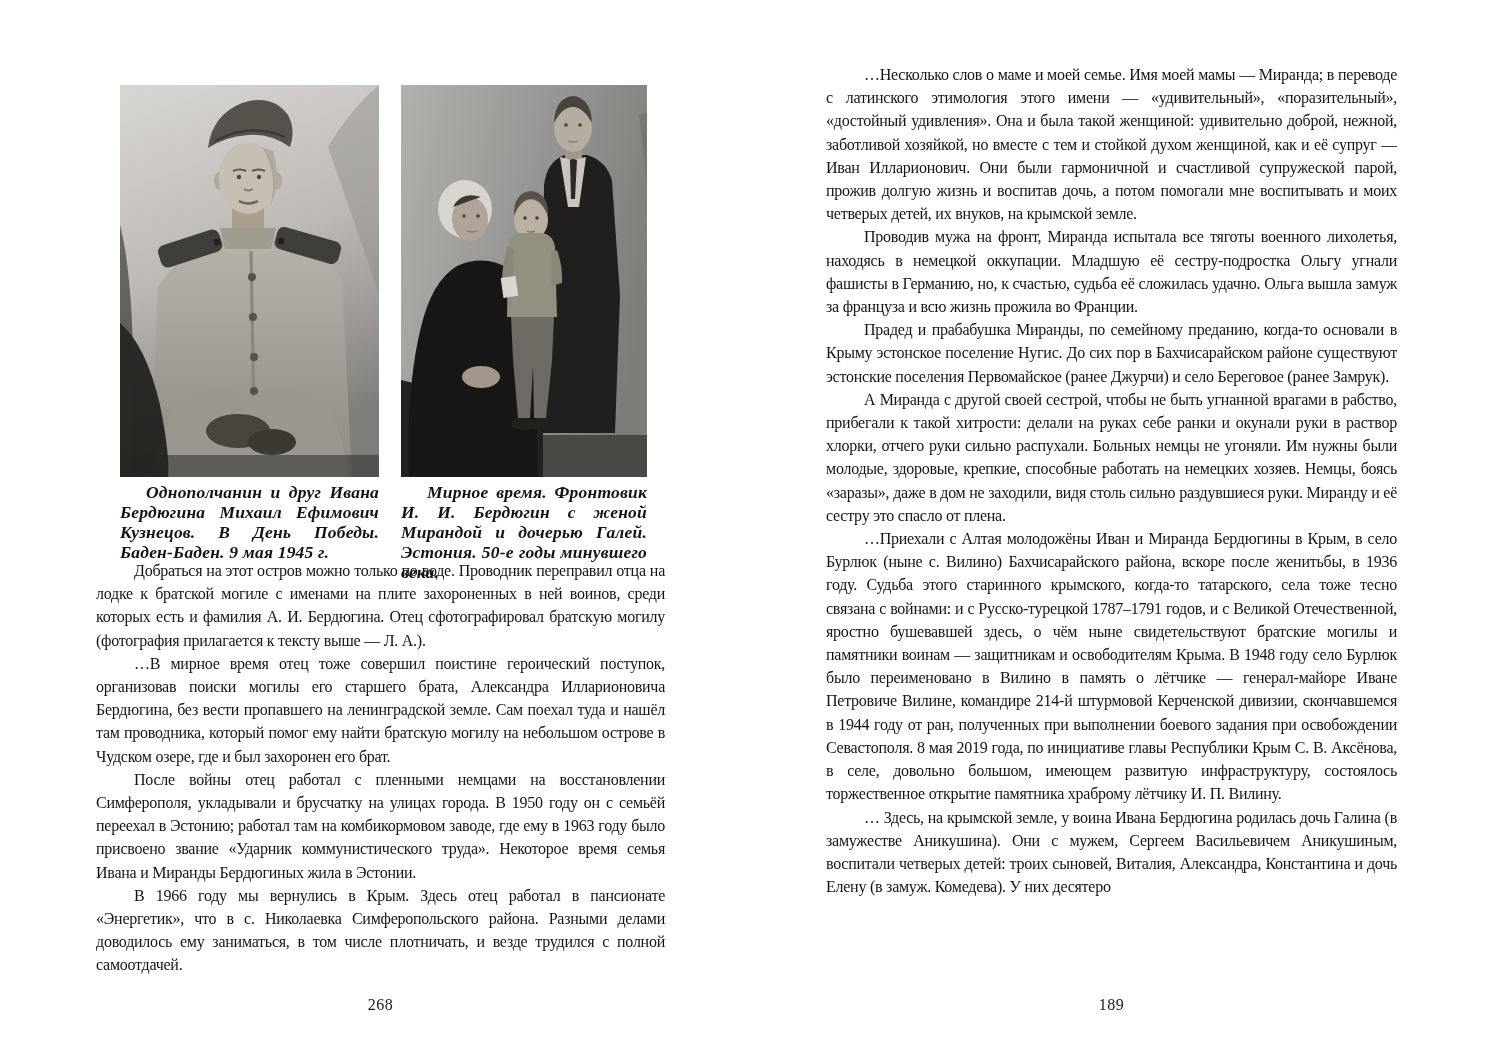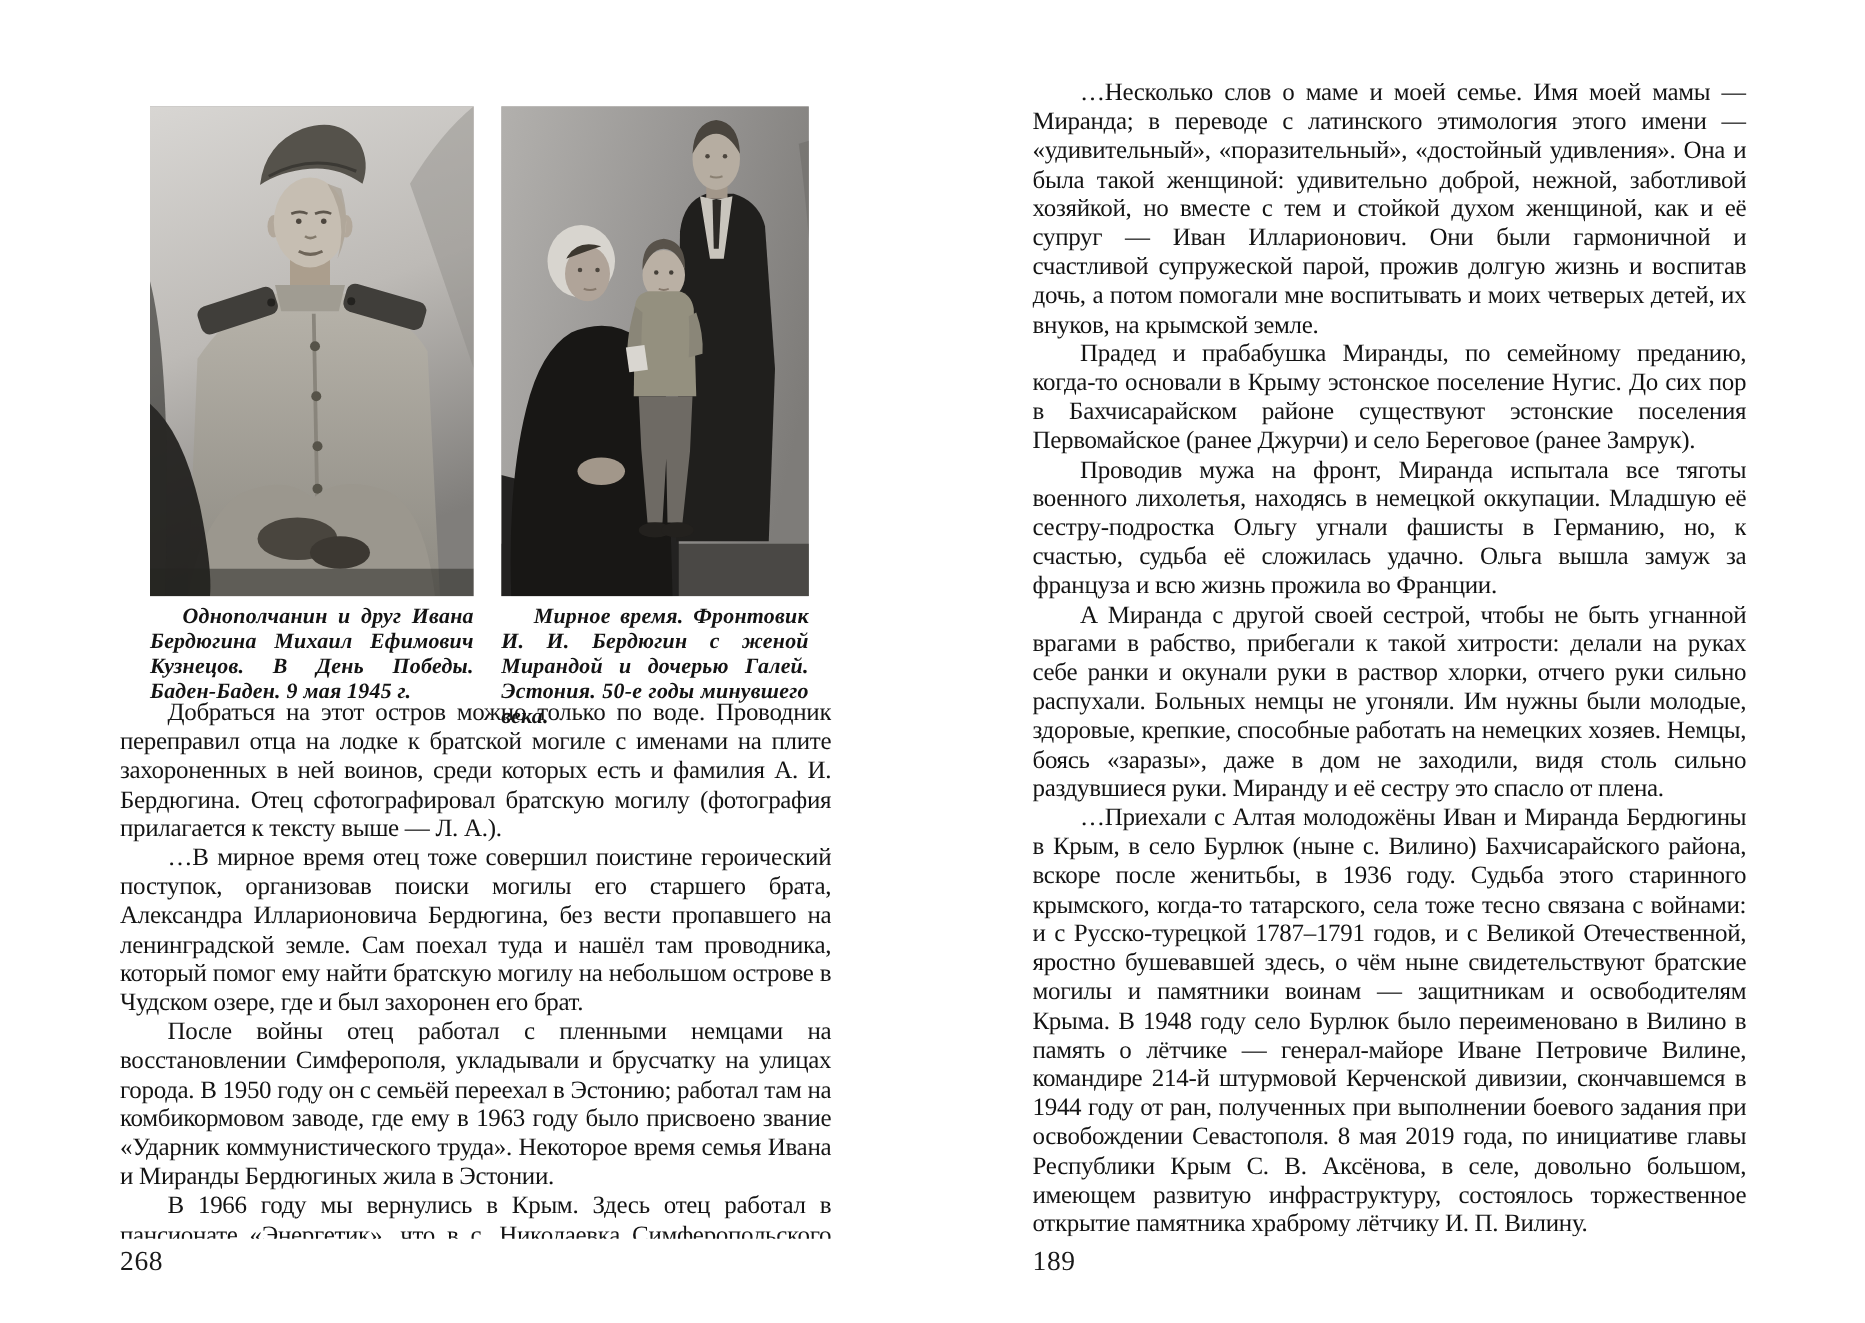--- a/index.html
+++ b/index.html
@@ -47,38 +47,38 @@
     line-height: 20px;
     text-align: justify;
     text-indent: 26px;
     letter-spacing: 0.2px;
     color: #131313;
   }
 
   .body-text {
     position: absolute;
     text-align: justify;
-    font-size: 20px;
+    font-size: 16px;
     line-height: 23.2px;
     letter-spacing: -0.25px;
     overflow: hidden;
     hyphens: auto;
   }
   .page-left  .body-text { left: 96px; top: 559px; width: 569px; height: 432px; }
   .page-right .body-text { left: 80px; top: 63px;  width: 571px; height: 926px; }
   .body-text p {
     margin: 0;
     text-indent: 38px;
   }
 
   .pageno {
     position: absolute;
     top: 996px;
-    text-align: left;
-    font-size: 22px;
+    text-align: center;
+    font-size: 16px;
     letter-spacing: 0.5px;
     color: #1a1a1a;
   }
   .page-left  .pageno { left: 96px; width: 569px; }
   .page-right .pageno { left: 80px; width: 571px; }
 </style>
 </head>
 <body>
 
 <div class="spread">
@@ -202,22 +202,22 @@
       <p>После войны отец работал с пленными немцами на восстановлении Симферополя, укладывали и брусчатку на улицах города. В 1950 году он с семьёй переехал в Эстонию; работал там на комбикормовом заводе, где ему в 1963 году было присвоено звание «Ударник коммунистического труда». Некоторое время семья Ивана и Миранды Бердюгиных жила в Эстонии.</p>
       <p>В 1966 году мы вернулись в Крым. Здесь отец работал в пансионате «Энергетик», что в с. Николаевка Симферопольского района. Разными делами доводилось ему заниматься, в том числе плотничать, и везде трудился с полной самоотдачей.</p>
     </div>
 
     <div class="pageno">268</div>
   </section>
 
   <section class="page page-right">
     <div class="body-text">
       <p>…Несколько слов о маме и моей семье. Имя моей мамы — Миранда; в переводе с латинского этимология этого имени — «удивительный», «поразительный», «достойный удивления». Она и была такой женщиной: удивительно доброй, нежной, заботливой хозяйкой, но вместе с тем и стойкой духом женщиной, как и её супруг — Иван Илларионович. Они были гармоничной и счастливой супружеской парой, прожив долгую жизнь и воспитав дочь, а потом помогали мне воспитывать и моих четверых детей, их внуков, на крымской земле.</p>
+      <p>Проводив мужа на фронт, Миранда испытала все тяготы военного лихолетья, находясь в немецкой оккупации. Младшую её сестру-подростка Ольгу угнали фашисты в Германию, но, к счастью, судьба её сложилась удачно. Ольга вышла замуж за француза и всю жизнь прожила во Франции.</p>
       <p>Прадед и прабабушка Миранды, по семейному преданию, когда-то основали в Крыму эстонское поселение Нугис. До сих пор в Бахчисарайском районе существуют эстонские поселения Первомайское (ранее Джурчи) и село Береговое (ранее Замрук).</p>
-      <p>Проводив мужа на фронт, Миранда испытала все тяготы военного лихолетья, находясь в немецкой оккупации. Младшую её сестру-подростка Ольгу угнали фашисты в Германию, но, к счастью, судьба её сложилась удачно. Ольга вышла замуж за француза и всю жизнь прожила во Франции.</p>
       <p>А Миранда с другой своей сестрой, чтобы не быть угнанной врагами в рабство, прибегали к такой хитрости: делали на руках себе ранки и окунали руки в раствор хлорки, отчего руки сильно распухали. Больных немцы не угоняли. Им нужны были молодые, здоровые, крепкие, способные работать на немецких хозяев. Немцы, боясь «заразы», даже в дом не заходили, видя столь сильно раздувшиеся руки. Миранду и её сестру это спасло от плена.</p>
       <p>…Приехали с Алтая молодожёны Иван и Миранда Бердюгины в Крым, в село Бурлюк (ныне с. Вилино) Бахчисарайского района, вскоре после женитьбы, в 1936 году. Судьба этого старинного крымского, когда-то татарского, села тоже тесно связана с войнами: и с Русско-турецкой 1787–1791 годов, и с Великой Отечественной, яростно бушевавшей здесь, о чём ныне свидетельствуют братские могилы и памятники воинам — защитникам и освободителям Крыма. В 1948 году село Бурлюк было переименовано в Вилино в память о лётчике — генерал-майоре Иване Петровиче Вилине, командире 214-й штурмовой Керченской дивизии, скончавшемся в 1944 году от ран, полученных при выполнении боевого задания при освобождении Севастополя. 8 мая 2019 года, по инициативе главы Республики Крым С. В. Аксёнова, в селе, довольно большом, имеющем развитую инфраструктуру, состоялось торжественное открытие памятника храброму лётчику И. П. Вилину.</p>
       <p>… Здесь, на крымской земле, у воина Ивана Бердюгина родилась дочь Галина (в замужестве Аникушина). Они с мужем, Сергеем Васильевичем Аникушиным, воспитали четверых детей: троих сыновей, Виталия, Александра, Константина и дочь Елену (в замуж. Комедева). У них десятеро</p>
     </div>
 
     <div class="pageno">189</div>
   </section>
 
 </div>
 

